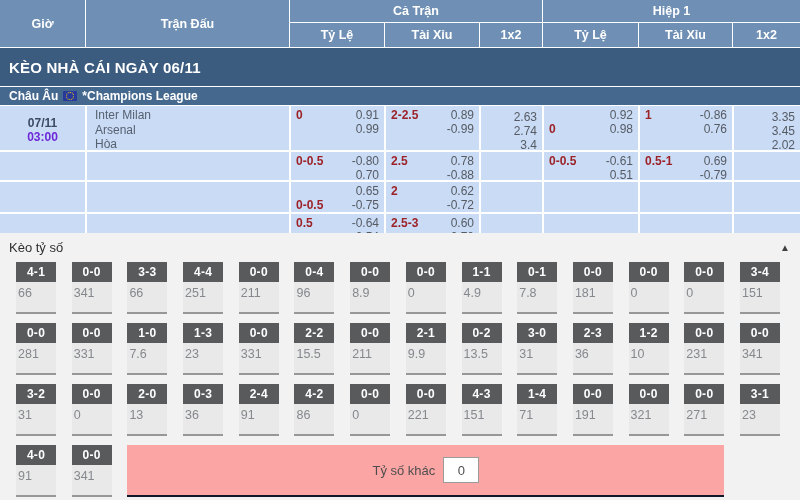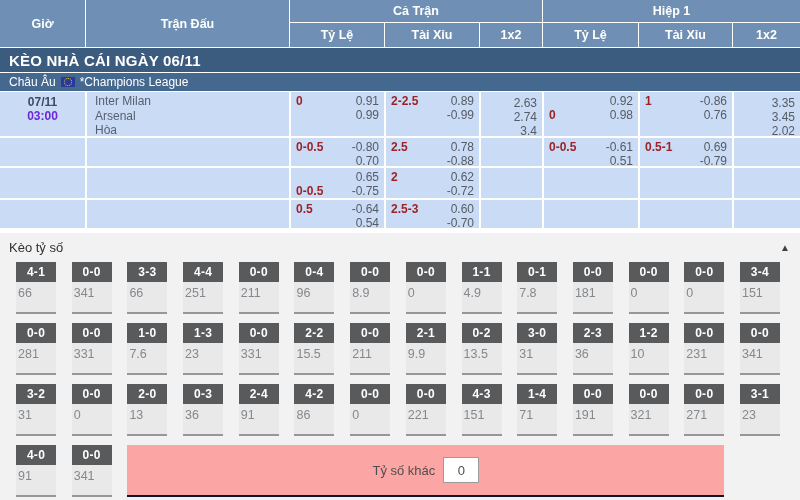--- a/index.html
+++ b/index.html
@@ -10,34 +10,34 @@
   .hdr{display:grid;grid-template-columns:85px 203px 94px 94px 62px 95px 93px 1fr;
        grid-template-rows:22px 24px;gap:1px;background:#fff;}
   .hcell{background:#6f90b4;color:#fff;font-weight:bold;font-size:12.5px;
          display:flex;align-items:center;justify-content:center;}
   .h-time{grid-column:1;grid-row:1/3;}
   .h-match{grid-column:2;grid-row:1/3;}
   .h-ft{grid-column:3/6;grid-row:1;}
   .h-h1{grid-column:6/9;grid-row:1;}
 
   
-  .banner{margin-top:1px;height:24px;background:#3b5b7f;color:#fff;display:flex;
+  .banner{margin-top:1px;height:38px;background:#3b5b7f;color:#fff;display:flex;
           align-items:center;padding-left:9px;font-size:15px;font-weight:bold;letter-spacing:.2px;}
   .league{margin-top:1px;height:18px;background:#45688e;color:#fff;display:flex;
-          align-items:center;padding-left:9px;gap:5px;font-size:12px;font-weight:normal;}
+          align-items:center;padding-left:9px;gap:5px;font-size:12px;font-weight:bold;}
   .flag{width:14px;height:10px;background:#27399b;border-radius:1px;display:inline-flex;
         align-items:center;justify-content:center;}
   .flag .stars{width:6px;height:6px;border:1px dotted #ffd20a;border-radius:50%;}
 
   
   .obody{display:grid;grid-template-columns:85px 202px 93px 93px 61px 94px 92px 1fr;
          grid-template-rows:44px 28px 30px 28px;gap:2px;background:#fff;margin-top:1px;}
   .ocell{background:#c9dbf5;font-size:12px;line-height:14px;color:#565b63;
          padding:2px 5px 0 5px;overflow:hidden;}
-  .c-time{text-align:center;padding-top:3px;}
+  .c-time{text-align:center;padding-top:10px;}
   .c-time .date{color:#3e4a62;font-weight:bold;}
   .c-time .time{color:#6d28d9;font-weight:bold;}
   .c-match{padding-left:8px;color:#57606f;line-height:14.5px;padding-top:2px;}
   .oline{display:flex;justify-content:space-between;min-height:14px;}
   .olabel{color:#9d2227;font-weight:bold;white-space:nowrap;}
   .oval{margin-left:auto;}
   .x12{display:flex;flex-direction:column;align-items:flex-end;padding-top:4px;}
 
   
   .score-section{position:absolute;left:0;top:233px;width:800px;height:267px;background:#f2f2f2;}

